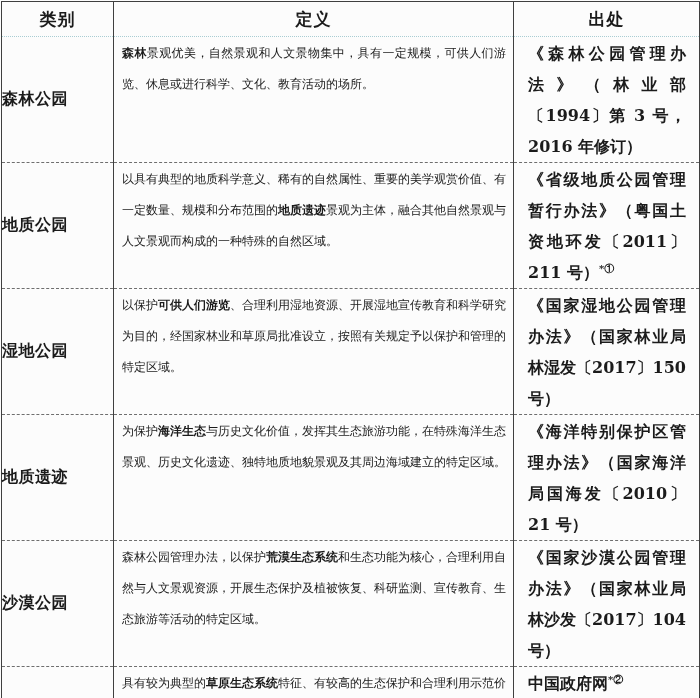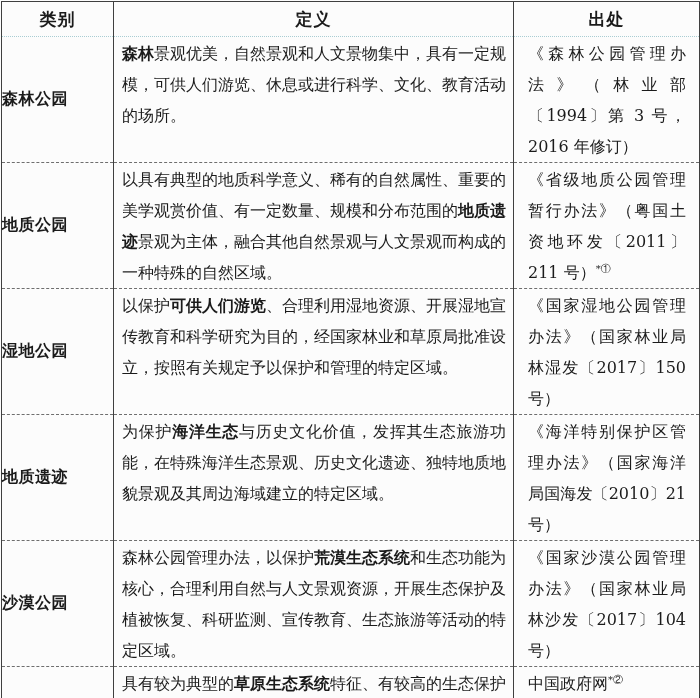--- a/index.html
+++ b/index.html
@@ -45,30 +45,31 @@
   tbody tr:nth-child(3){ height:90px; }
   tbody tr:nth-child(4){ height:100px; }
   tbody tr:nth-child(5){ height:124px; }
   tbody tr:nth-child(6){ height:126px; }
   td.cat{
     font-size:16px; font-weight:bold;
     vertical-align:middle;
     letter-spacing:0.5px;
   }
   td.def{
-    font-size:16px; line-height:31px;
+    font-size:12px; line-height:31px;
     padding:1px 7px 0 8px;
     text-align:justify;
     text-justify:inter-character;
   }
   td.src{
     font-size:16px; line-height:31px;
     padding:1px 13px 0 14px;
     text-align:justify;
     text-justify:inter-character;
+    font-weight:bold;
   }
   .b{ font-weight:bold; }
   sup{
     font-size:10px;
     vertical-align:super;
     line-height:0;
   }
 </style>
 </head>
 <body>

